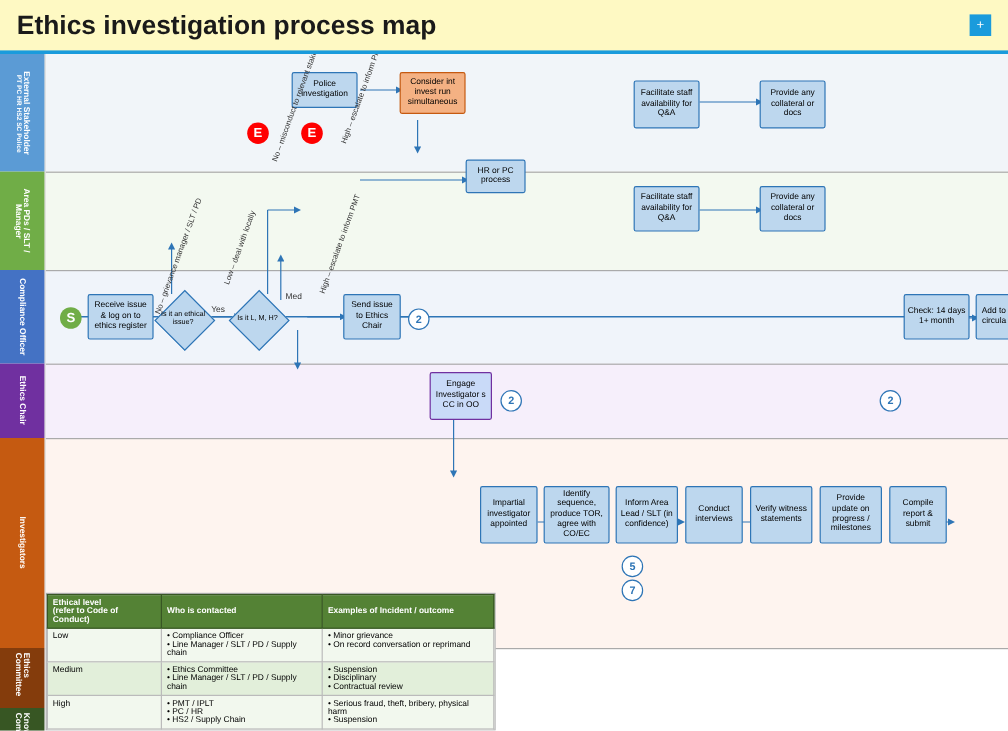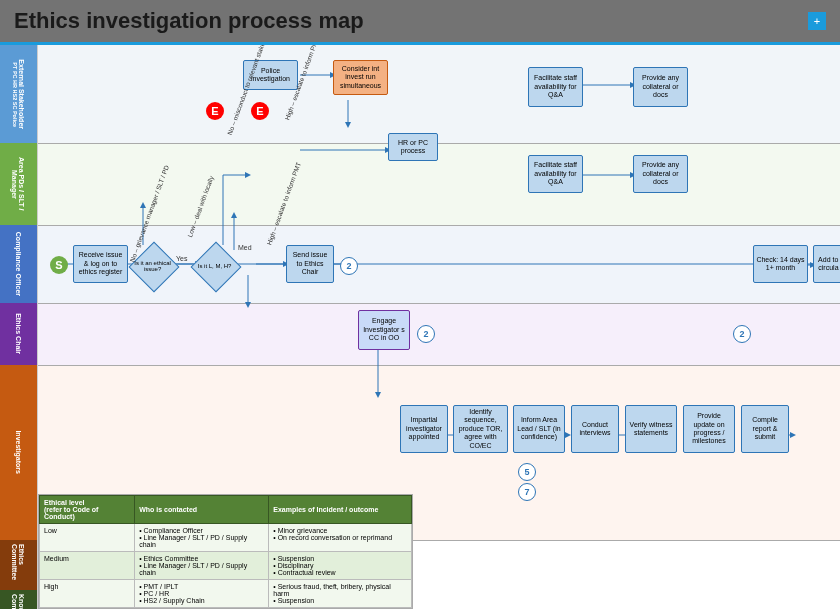--- a/index.html
+++ b/index.html
@@ -1,21 +1,21 @@
 <!DOCTYPE html>
 <html><head>
   <meta charset="utf-8">
   <style>
     * { box-sizing: border-box; margin: 0; padding: 0; }
     body { font-family: Arial, sans-serif; background: #fff; width: 840px; height: 609px; overflow: hidden; }
 
     .page { width: 840px; height: 609px; display: flex; flex-direction: column; }
 
     .title-bar {
-      background: #737373;
+      background: #fef9c3;
       padding: 8px 14px;
       border-bottom: 3px solid #1a9bdc;
       display: flex;
       align-items: center;
       justify-content: space-between;
     }
     .title-bar h1 {
       font-size: 22px;
       font-weight: bold;
       color: #1a1a1a;

